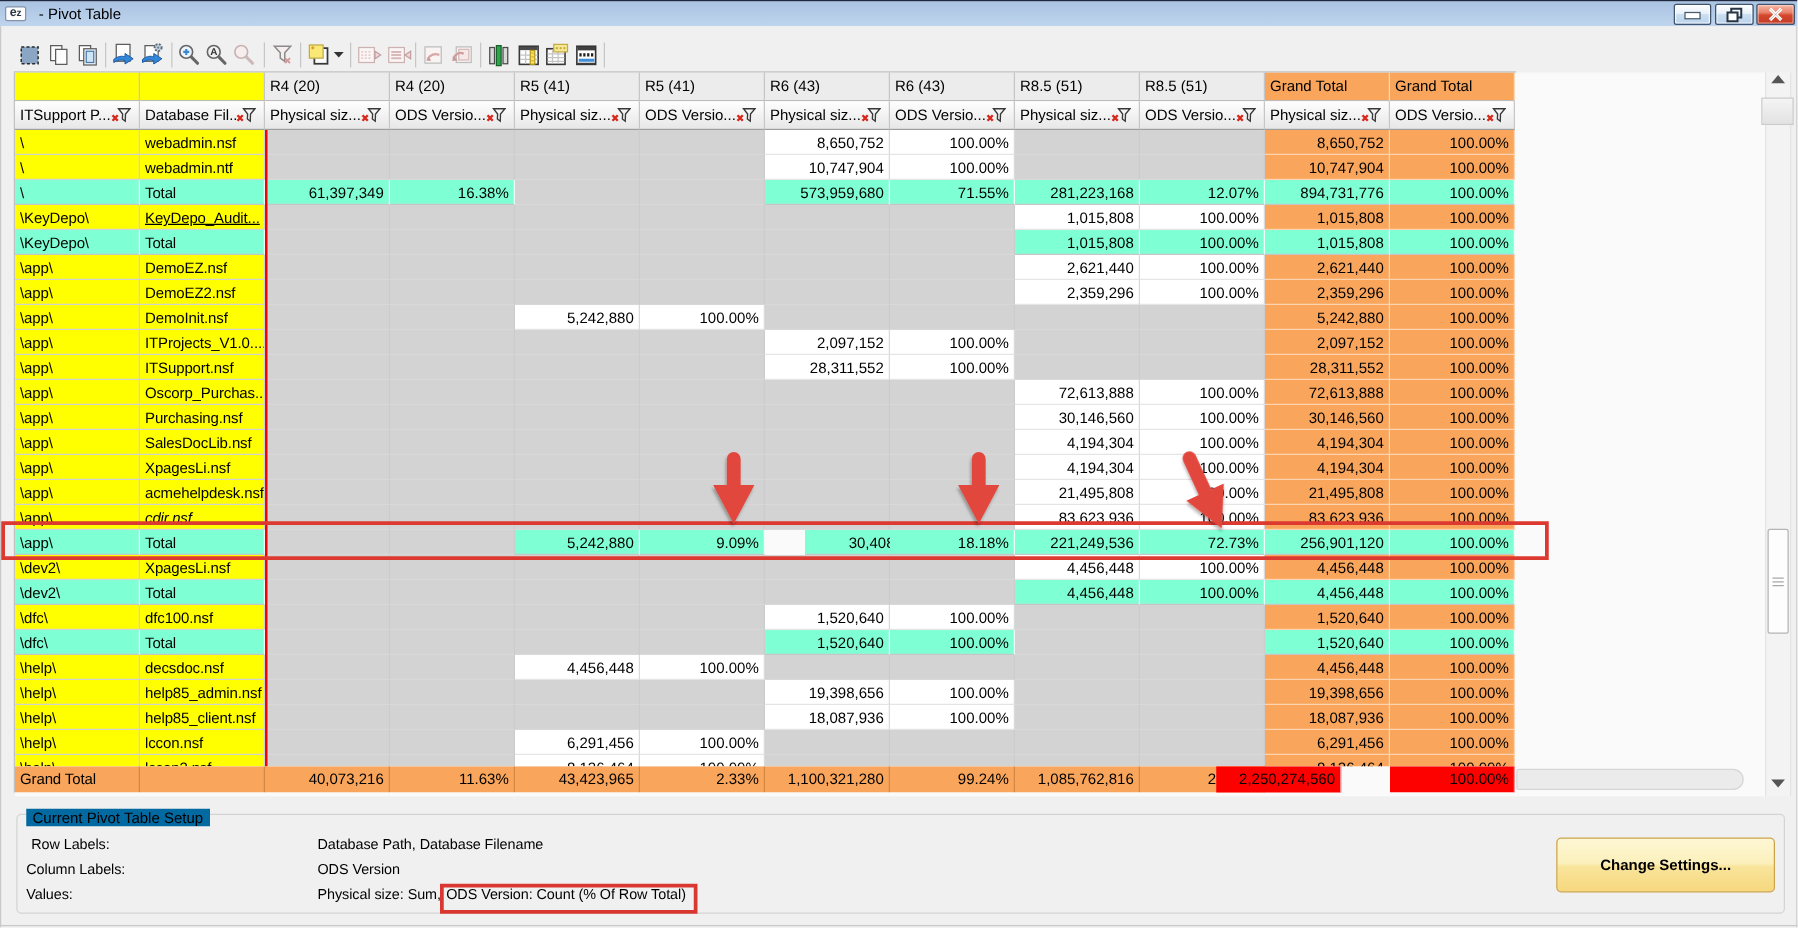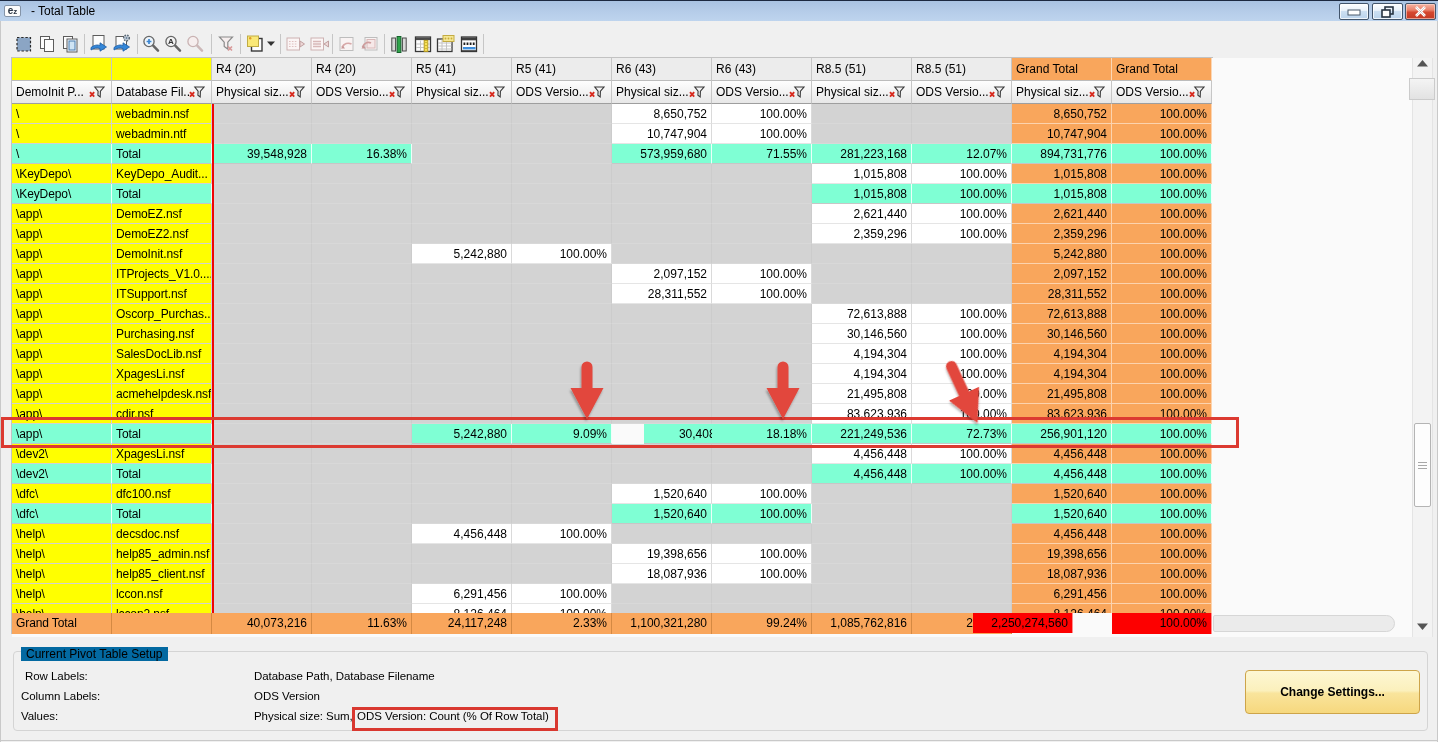--- a/index.html
+++ b/index.html
@@ -71,21 +71,21 @@
 <svg width="0" height="0" style="position:absolute">
     <defs>
 <filter id="ash" x="-30%" y="-30%" width="160%" height="160%">
 <feDropShadow dx="-1" dy="2.5" stdDeviation="1.3" flood-color="#000" flood-opacity="0.3"></feDropShadow>
 </filter>
     </defs>
   </svg>
 
 <div class="titlebar">
   <div class="ticon">e<span style="font-size:8px">z</span></div>
-  <div class="ttext">- Total Table</div>
+  <div class="ttext">- Pivot Table</div>
   <div class="wbtn" style="left:1339px;width:30px">
     <svg width="28" height="15" viewBox="0 0 28 15">
         <rect x="8" y="6" width="12" height="5" fill="#fff" stroke="#4a5a6c"></rect>
       </svg>
   </div>
   <div class="wbtn" style="left:1372px;width:31px">
     <svg width="29" height="15" viewBox="0 0 29 15">
         <rect x="12" y="3" width="8" height="7" fill="none" stroke="#273442" stroke-width="1.6"></rect>
         <rect x="9" y="6" width="8" height="7" fill="#fdfdfd" stroke="#273442" stroke-width="1.6"></rect>
       </svg>
@@ -211,21 +211,21 @@
     <div class="gh ghn" style="left:200px;width:100px">R4 (20)</div>
     <div class="gh ghn" style="left:300px;width:100px">R4 (20)</div>
     <div class="gh ghn" style="left:400px;width:100px">R5 (41)</div>
     <div class="gh ghn" style="left:500px;width:100px">R5 (41)</div>
     <div class="gh ghn" style="left:600px;width:100px">R6 (43)</div>
     <div class="gh ghn" style="left:700px;width:100px">R6 (43)</div>
     <div class="gh ghn" style="left:800px;width:100px">R8.5 (51)</div>
     <div class="gh ghn" style="left:900px;width:100px">R8.5 (51)</div>
     <div class="gh gho" style="left:1000px;width:100px">Grand Total</div>
     <div class="gh gho" style="left:1100px;width:100px">Grand Total</div>
-<div class="hd" style="left:0px;width:100px"><span class="hdt">DemoInit P...</span><svg class="filt" width="17" height="13" viewBox="0 0 17 13">
+<div class="hd" style="left:0px;width:100px"><span class="hdt">ITSupport P...</span><svg class="filt" width="17" height="13" viewBox="0 0 17 13">
         <path d="M6.8 1 L16 1 L12.4 5.2 L12.2 11 L9.9 9.2 L10.1 5.2 Z" fill="#f4f4f4" stroke="#383838" stroke-width="1.1"></path>
         <path d="M2 6.2 L6.2 10.6 M6.2 6.2 L2 10.6" stroke="#d8281c" stroke-width="1.9"></path>
       </svg></div>
     <div class="hd" style="left:100px;width:100px"><span class="hdt">Database Fil...</span><svg class="filt" width="17" height="13" viewBox="0 0 17 13">
         <path d="M6.8 1 L16 1 L12.4 5.2 L12.2 11 L9.9 9.2 L10.1 5.2 Z" fill="#f4f4f4" stroke="#383838" stroke-width="1.1"></path>
         <path d="M2 6.2 L6.2 10.6 M6.2 6.2 L2 10.6" stroke="#d8281c" stroke-width="1.9"></path>
       </svg></div>
     <div class="hd" style="left:200px;width:100px"><span class="hdt">Physical siz...</span><svg class="filt" width="17" height="13" viewBox="0 0 17 13">
         <path d="M6.8 1 L16 1 L12.4 5.2 L12.2 11 L9.9 9.2 L10.1 5.2 Z" fill="#f4f4f4" stroke="#383838" stroke-width="1.1"></path>
         <path d="M2 6.2 L6.2 10.6 M6.2 6.2 L2 10.6" stroke="#d8281c" stroke-width="1.9"></path>
@@ -290,34 +290,34 @@
       <div class="c w num" style="left:600px;width:100px;">10,747,904</div>
       <div class="c w num" style="left:700px;width:100px;">100.00%</div>
       <div class="c g" style="left:800px;width:100px;"></div>
       <div class="c g" style="left:900px;width:100px;"></div>
       <div class="c o num" style="left:1000px;width:100px;">10,747,904</div>
       <div class="c o num" style="left:1100px;width:100px;">100.00%</div>
     </div>
     <div class="row" style="top:86px;height:20px">
       <div class="c m lab" style="left:0px;width:100px;">\</div>
       <div class="c m lab" style="left:100px;width:100px;">Total</div>
-      <div class="c m num" style="left:200px;width:100px;">39,548,928</div>
+      <div class="c m num" style="left:200px;width:100px;">61,397,349</div>
       <div class="c m num" style="left:300px;width:100px;">16.38%</div>
       <div class="c g" style="left:400px;width:100px;"></div>
       <div class="c g" style="left:500px;width:100px;"></div>
       <div class="c m num" style="left:600px;width:100px;">573,959,680</div>
       <div class="c m num" style="left:700px;width:100px;">71.55%</div>
       <div class="c m num" style="left:800px;width:100px;">281,223,168</div>
       <div class="c m num" style="left:900px;width:100px;">12.07%</div>
       <div class="c m num" style="left:1000px;width:100px;">894,731,776</div>
       <div class="c m num" style="left:1100px;width:100px;">100.00%</div>
     </div>
     <div class="row" style="top:106px;height:20px">
       <div class="c y lab" style="left:0px;width:100px;">\KeyDepo\</div>
-      <div class="c y lab" style="left:100px;width:100px;">KeyDepo_Audit...</div>
+      <div class="c y lab" style="left:100px;width:100px;text-decoration:underline;">KeyDepo_Audit...</div>
       <div class="c g" style="left:200px;width:100px;"></div>
       <div class="c g" style="left:300px;width:100px;"></div>
       <div class="c g" style="left:400px;width:100px;"></div>
       <div class="c g" style="left:500px;width:100px;"></div>
       <div class="c g" style="left:600px;width:100px;"></div>
       <div class="c g" style="left:700px;width:100px;"></div>
       <div class="c w num" style="left:800px;width:100px;">1,015,808</div>
       <div class="c w num" style="left:900px;width:100px;">100.00%</div>
       <div class="c o num" style="left:1000px;width:100px;">1,015,808</div>
       <div class="c o num" style="left:1100px;width:100px;">100.00%</div>
@@ -471,21 +471,21 @@
       <div class="c g" style="left:500px;width:100px;"></div>
       <div class="c g" style="left:600px;width:100px;"></div>
       <div class="c g" style="left:700px;width:100px;"></div>
       <div class="c w num" style="left:800px;width:100px;">21,495,808</div>
       <div class="c w num" style="left:900px;width:100px;">100.00%</div>
       <div class="c o num" style="left:1000px;width:100px;">21,495,808</div>
       <div class="c o num" style="left:1100px;width:100px;">100.00%</div>
     </div>
     <div class="row" style="top:346px;height:20px">
       <div class="c y lab" style="left:0px;width:100px;">\app\</div>
-      <div class="c y lab" style="left:100px;width:100px;">cdir.nsf</div>
+      <div class="c y lab" style="left:100px;width:100px;font-style:italic;">cdir.nsf</div>
       <div class="c g" style="left:200px;width:100px;"></div>
       <div class="c g" style="left:300px;width:100px;"></div>
       <div class="c g" style="left:400px;width:100px;"></div>
       <div class="c g" style="left:500px;width:100px;"></div>
       <div class="c g" style="left:600px;width:100px;"></div>
       <div class="c g" style="left:700px;width:100px;"></div>
       <div class="c w num" style="left:800px;width:100px;">83,623,936</div>
       <div class="c w num" style="left:900px;width:100px;">100.00%</div>
       <div class="c o num" style="left:1000px;width:100px;">83,623,936</div>
       <div class="c o num" style="left:1100px;width:100px;">100.00%</div>
@@ -628,27 +628,27 @@
       <div class="c g" style="left:800px;width:100px;"></div>
       <div class="c g" style="left:900px;width:100px;"></div>
       <div class="c o num" style="left:1000px;width:100px;">8,126,464</div>
       <div class="c o num" style="left:1100px;width:100px;">100.00%</div>
     </div>
     <div class="row" style="top:555px;height:21px">
       <div class="c o lab gtc" style="left:0px;width:100px;height:21px">Grand Total</div>
       <div class="c o gtc" style="left:100px;width:100px;height:21px"></div>
       <div class="c o num gtc" style="left:200px;width:100px;height:21px">40,073,216</div>
       <div class="c o num gtc" style="left:300px;width:100px;height:21px">11.63%</div>
-      <div class="c o num gtc" style="left:400px;width:100px;height:21px">24,117,248</div>
+      <div class="c o num gtc" style="left:400px;width:100px;height:21px">43,423,965</div>
       <div class="c o num gtc" style="left:500px;width:100px;height:21px">2.33%</div>
       <div class="c o num gtc" style="left:600px;width:100px;height:21px">1,100,321,280</div>
       <div class="c o num gtc" style="left:700px;width:100px;height:21px">99.24%</div>
       <div class="c o num gtc" style="left:800px;width:100px;height:21px">1,085,762,816</div>
       <div class="c o num gtc" style="left:900px;width:100px;height:21px">29.65%</div>
-      <div class="c r num" style="left:961px;width:100px;height:20px">2,250,274,560</div>
+      <div class="c r num" style="left:961px;width:100px;height:37px">2,250,274,560</div>
       <div class="c r num" style="left:1100px;width:100px;height:21px">100.00%</div>
     </div>
 </div>
 
 <div class="redline"></div>
 <div style="position:absolute;left:11px;top:58px;width:1px;height:576px;background:#c2c2c2"></div>
 <div style="position:absolute;left:11px;top:57px;width:1202px;height:1px;background:#c2c2c2"></div>
 <div class="vsb"></div>
 <svg style="position:absolute;left:1416px;top:59px" width="13" height="9" viewBox="0 0 13 9">
     <polygon points="6.5,1 12,7.5 1,7.5" fill="#555"></polygon>

